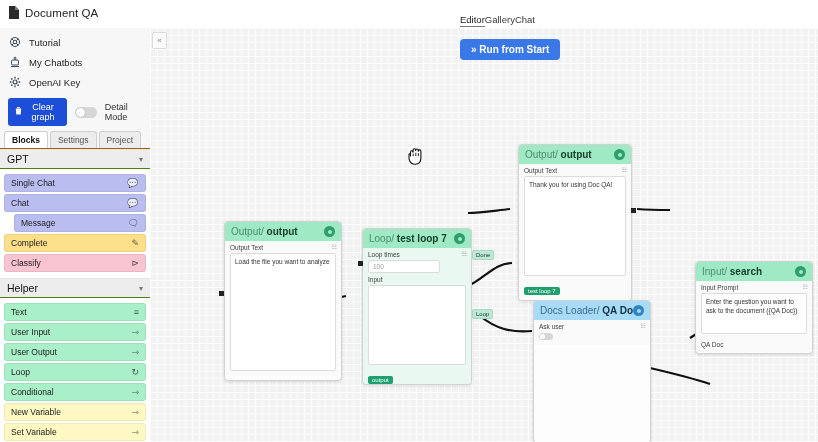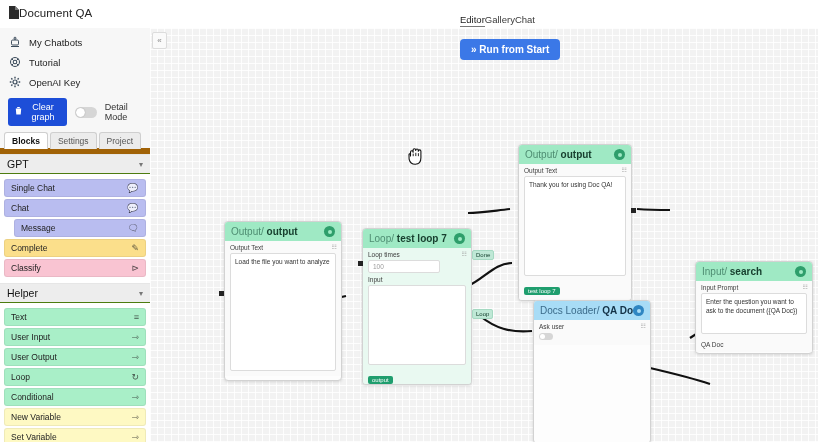--- a/index.html
+++ b/index.html
@@ -6,41 +6,41 @@
   body{
     width:818px;height:442px;overflow:hidden;
     font-family:"Liberation Sans",sans-serif;
     background:#ffffff;
     -webkit-font-smoothing:antialiased;
   }
   .app{position:relative;width:818px;height:442px;}
 
   
   .topbar{position:absolute;left:0;top:0;width:818px;height:28px;background:#fff;border-bottom:1px solid #e8e8e8;}
-  .brand{position:absolute;left:8px;top:6px;display:flex;align-items:center;gap:0;}
+  .brand{position:absolute;left:8px;top:6px;display:flex;align-items:center;gap:6px;}
   .brand-title{font-size:11.5px;color:#222;letter-spacing:.1px;}
   .doc-ico{width:11px;height:13px;position:relative;display:inline-block;}
   .doc-ico svg{display:block;}
   .navtabs{position:absolute;left:460px;top:14px;display:flex;}
   .navtab{font-size:9.5px;color:#3a3a3a;cursor:pointer;padding-bottom:1px;}
   .navtab.active{color:#222;border-bottom:1px solid #777;}
 
   
   .sidebar{position:absolute;left:0;top:28px;width:150px;height:414px;background:#f7f7f7;border-right:1px solid #dcdcdc;overflow:hidden;}
   .menu{padding:4px 0 2px 0;}
   .menu-item{display:flex;align-items:center;gap:7px;padding:3px 8px;font-size:9.5px;color:#222;cursor:pointer;}
   .menu-item .mi-ico{width:14px;height:14px;display:flex;align-items:center;justify-content:center;color:#3a4a5a;}
   .actionrow{display:flex;align-items:center;padding:4px 8px 6px 8px;gap:8px;}
   .clear-btn{background:#1d4ed8;color:#fff;border:none;border-radius:3px;font-size:9px;
     padding:4px 7px;display:flex;align-items:center;gap:4px;cursor:pointer;font-family:inherit;}
   .toggle{width:22px;height:11px;border-radius:6px;background:#d6d6d6;position:relative;cursor:pointer;flex:none;}
   .toggle::after{content:"";position:absolute;left:1px;top:1px;width:9px;height:9px;border-radius:50%;background:#fff;box-shadow:0 0 1px rgba(0,0,0,.4);}
   .detail-label{font-size:9px;color:#333;}
 
-  .tabstrip{display:flex;gap:2px;padding:0 4px;align-items:flex-start;border-bottom:6px solid #a16207;height:16px;}
+  .tabstrip{display:flex;gap:2px;padding:0 4px;align-items:flex-end;border-bottom:1px solid #a16207;height:16px;}
   .tabbtn{font-size:8.5px;padding:2px 7px 2px 7px;border:1px solid #cfcfcf;border-bottom:none;
           border-radius:3px 3px 0 0;background:#ececec;color:#555;cursor:pointer;line-height:12px;}
   .tabbtn.active{background:#fff;color:#111;font-weight:bold;}
 
   .group-head{display:flex;align-items:center;justify-content:space-between;
     background:#ededed;border-bottom:1px solid #4d7c0f;border-top:1px solid #e6e6e6;
     padding:3px 7px;font-size:10.5px;color:#111;cursor:pointer;}
   .chev{font-size:8px;color:#777;}
   .blocklist{padding:3px 4px 4px 4px;background:#fff;}
   .block{display:flex;align-items:center;justify-content:space-between;
@@ -123,37 +123,37 @@
       <span class="navtab">Chat</span>
     </div>
   </div>
 
   <div class="sidebar">
 
     <div class="menu">
       <div class="menu-item">
         <span class="mi-ico">
           <svg width="12" height="12" viewBox="0 0 12 12">
+              <circle cx="6" cy="6" r="4.5" fill="none" stroke="#3a4a5a" stroke-width="1"></circle>
+              <circle cx="6" cy="6" r="1.8" fill="none" stroke="#3a4a5a" stroke-width="1"></circle>
+              <path d="M2.6 2.6l2 2M9.4 2.6l-2 2M2.6 9.4l2-2M9.4 9.4l-2-2" stroke="#3a4a5a" stroke-width="1"></path>
+            </svg>
+        </span>
+        <span>Tutorial</span>
+      </div>
+      <div class="menu-item">
+        <span class="mi-ico">
+          <svg width="12" height="12" viewBox="0 0 12 12">
               <rect x="2.5" y="4" width="7" height="5" rx="1.2" fill="none" stroke="#3a4a5a" stroke-width="1"></rect>
               <circle cx="6" cy="2.2" r="1" fill="none" stroke="#3a4a5a" stroke-width="1"></circle>
               <path d="M6 3.2v.8" stroke="#3a4a5a" stroke-width="1"></path>
               <path d="M2 10.5h8" stroke="#3a4a5a" stroke-width="1"></path>
             </svg>
         </span>
         <span>My Chatbots</span>
-      </div>
-      <div class="menu-item">
-        <span class="mi-ico">
-          <svg width="12" height="12" viewBox="0 0 12 12">
-              <circle cx="6" cy="6" r="4.5" fill="none" stroke="#3a4a5a" stroke-width="1"></circle>
-              <circle cx="6" cy="6" r="1.8" fill="none" stroke="#3a4a5a" stroke-width="1"></circle>
-              <path d="M2.6 2.6l2 2M9.4 2.6l-2 2M2.6 9.4l2-2M9.4 9.4l-2-2" stroke="#3a4a5a" stroke-width="1"></path>
-            </svg>
-        </span>
-        <span>Tutorial</span>
       </div>
       <div class="menu-item">
         <span class="mi-ico">
           <svg width="12" height="12" viewBox="0 0 12 12">
               <circle cx="6" cy="6" r="2" fill="none" stroke="#3a4a5a" stroke-width="1.2"></circle>
               <g stroke="#3a4a5a" stroke-width="1.4">
                 <path d="M6 .8v1.6M6 9.6v1.6M.8 6h1.6M9.6 6h1.6M2.3 2.3l1.1 1.1M8.6 8.6l1.1 1.1M9.7 2.3L8.6 3.4M3.4 8.6L2.3 9.7"></path>
               </g>
             </svg>
         </span>

